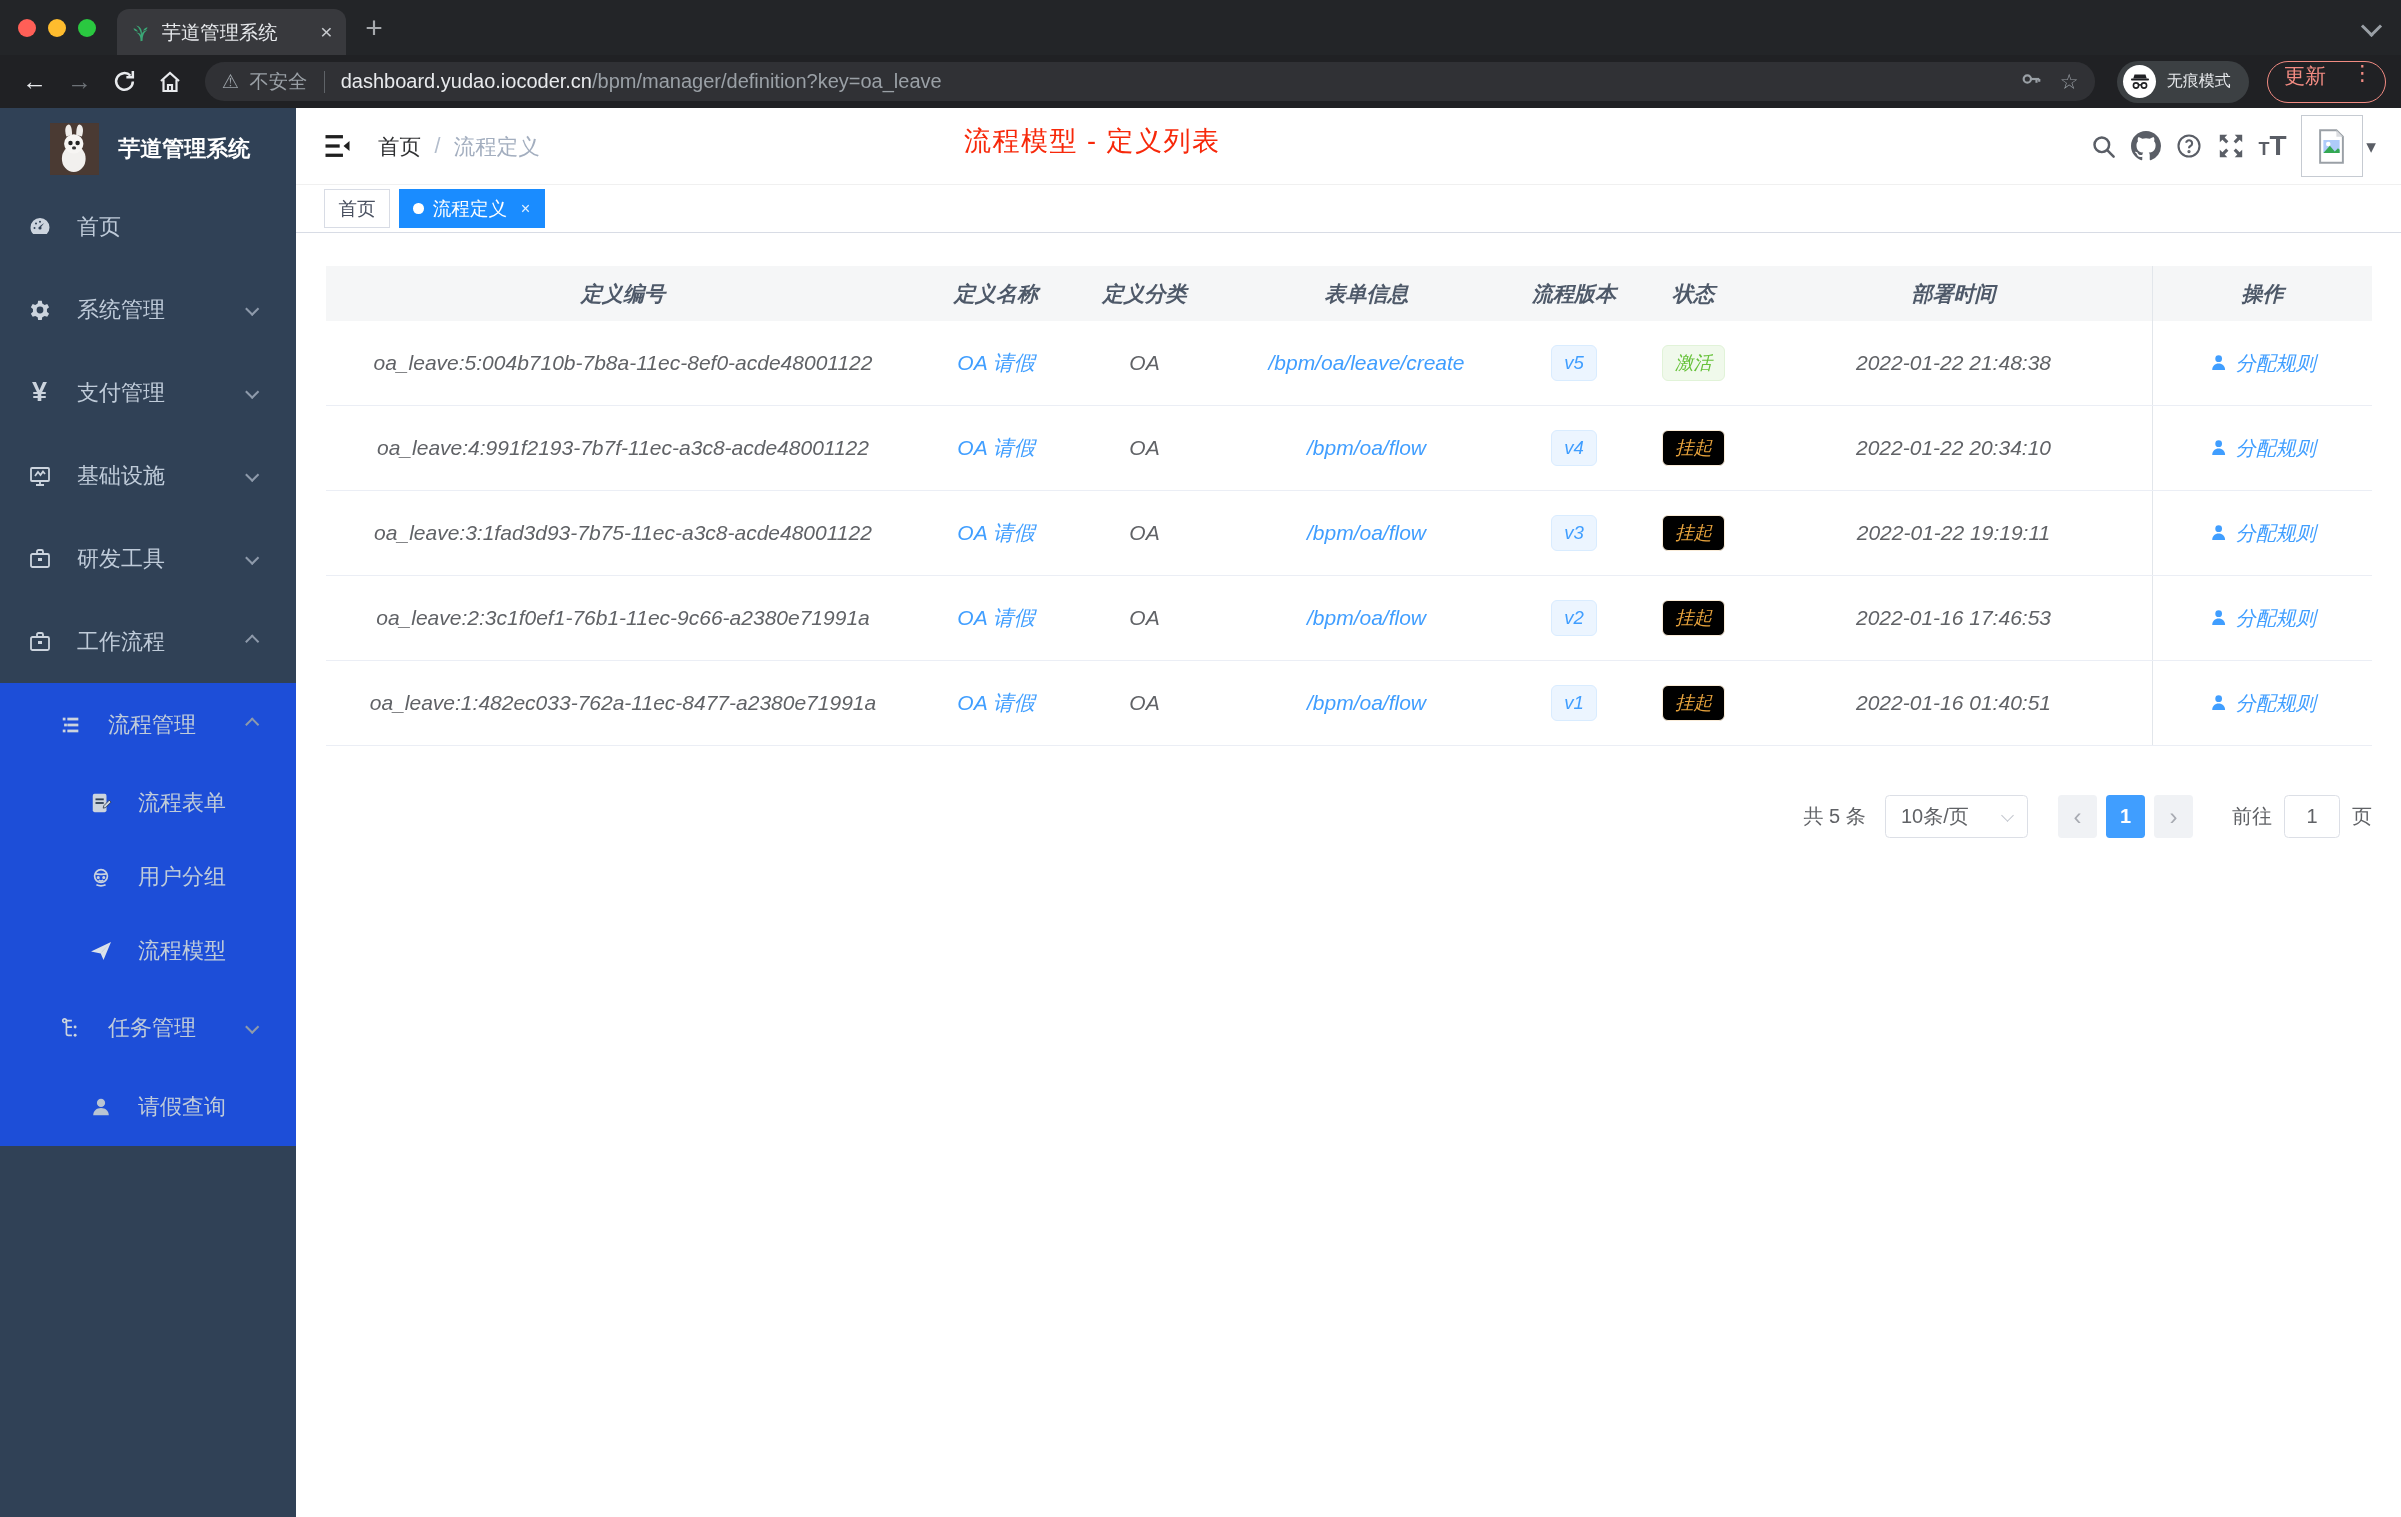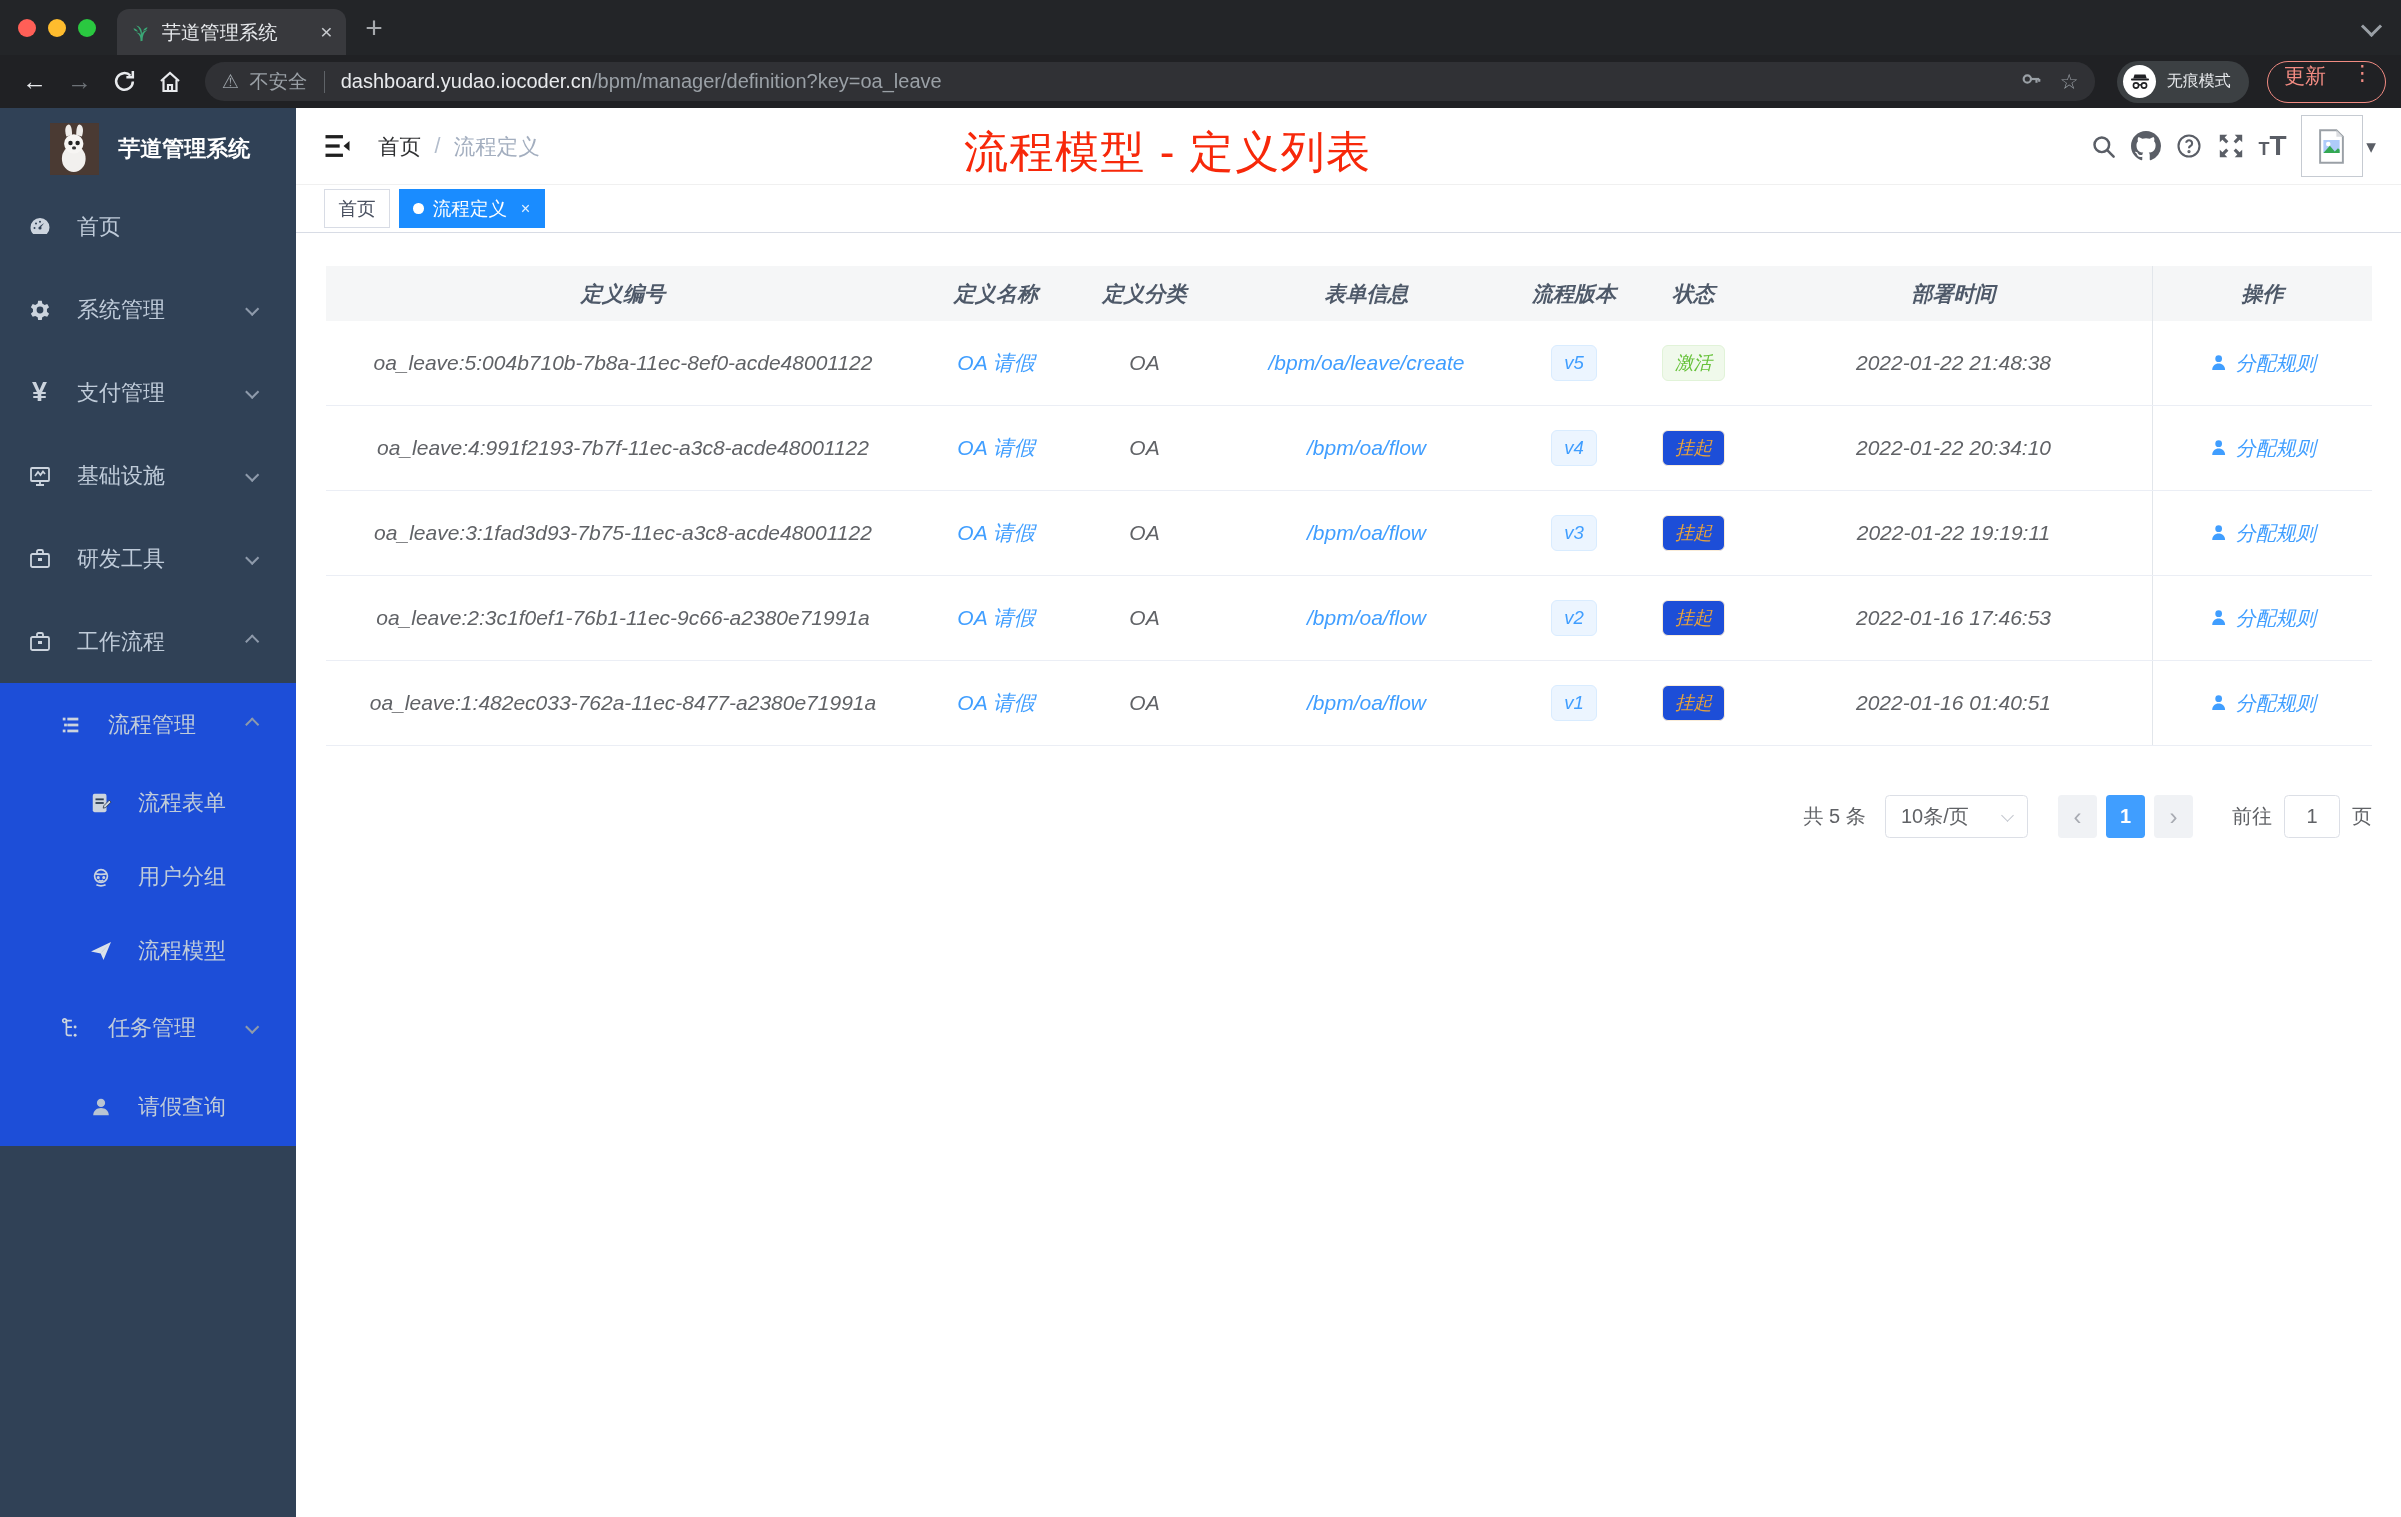--- a/index.html
+++ b/index.html
@@ -52,21 +52,21 @@
   .menu-item .mi-label { font-size:22px; flex:1; }
   .chev { width:10.4px; height:10.4px; border-right:2.2px solid #8e9aab; border-bottom:2.2px solid #8e9aab; margin-right:39px; }
   .chev.down { transform:rotate(45deg); }
   .chev.up { transform:rotate(-135deg); }
   .submenu { background:#1d4ed8; }
   .menu-item.lv2 { padding-left:58px; }
   .menu-item.lv3 { padding-left:88px; height:74px; }
   .menu-item.h106 { height:79px; }
 
   .main { flex:1; display:flex; flex-direction:column; position:relative; background:#fff; }
-  .annotation { position:absolute; left:668px; top:15px; font-size:44px; color:#f7280a;
+  .annotation { position:absolute; left:668px; top:15px; font-size:27px; color:#f7280a;
     letter-spacing:1.5px; z-index:20; white-space:nowrap; }
   .app-header { height:77px; display:flex; align-items:center; padding:0 25px 0 28px;
     border-bottom:0.7px solid #f0f0f0; background:#fff; }
   .crumb { display:flex; align-items:center; margin-left:27px; font-size:21.5px; }
   .crumb .home { color:#303133; }
   .crumb .sep { color:#b3bdcc; margin:0 13.4px; }
   .crumb .cur { color:#a3aebf; }
   .header-right { margin-left:auto; display:flex; align-items:center; gap:14px; }
   .hicon { display:flex; align-items:center; justify-content:center; color:#5a5e66; }
   .fontsz { color:#5a5e66; font-weight:bold; }
@@ -87,21 +87,21 @@
   .grid-row { display:grid; grid-template-columns:594px 152px 145px 299px 116px 123px 397px 220px;
     align-items:center; width:2046px; }
   .thead { height:55px; background:#f5f6f7; color:#4e5969; font-weight:bold; font-size:21px; }
   .thead > div, .trow > div { text-align:center;font-style:italic; }
   .trow { height:85px; border-bottom:0.7px solid #ebeef5; font-size:21px; color:#606266; background:#fff; }
   .c-op { border-left:0.7px solid #e2e6eb; height:100%; display:flex; align-items:center; justify-content:center; }
   .link { color:#409eff; cursor:pointer; }
   .badge { display:inline-block; padding:6px 12px; border-radius:6px; font-size:18.6px; line-height:1.2; }
   .badge-ver { background:#ecf5ff; border:0.7px solid #d9ecff; color:#409eff; }
   .badge-success { background:#f0f9eb; border:0.7px solid #e1f3d8; color:#67c23a; }
-  .badge-warning { background:#1d4ed8; border:0.7px solid #faecd8; color:#e6a23c; }
+  .badge-warning { background:#000000; border:0.7px solid #faecd8; color:#e6a23c; }
   .op-link { display:inline-flex; align-items:center; gap:7.4px; color:#409eff; font-size:20px; cursor:pointer; }
 
   .pagination { width:2046px; display:flex; justify-content:flex-end; align-items:center;
     margin-top:49px; font-size:20px; color:#606266; }
   .pg-total { margin-right:19.3px; }
   .pg-select { width:143px; height:43px; border:0.7px solid #dcdfe6; border-radius:4.5px;
     display:flex; align-items:center; justify-content:space-between; padding:0 15px; margin-right:30px; }
   .pg-select .sel-chev { width:9px; height:9px; border-right:1.5px solid #c0c4cc; border-bottom:1.5px solid #c0c4cc; transform:rotate(45deg); margin-top:-3px; }
   .pg-btn { width:39px; height:43px; background:#f0f2f5; border-radius:3.7px; display:flex;
     align-items:center; justify-content:center; color:#a8abb2; font-size:24px; margin-right:9px; }

